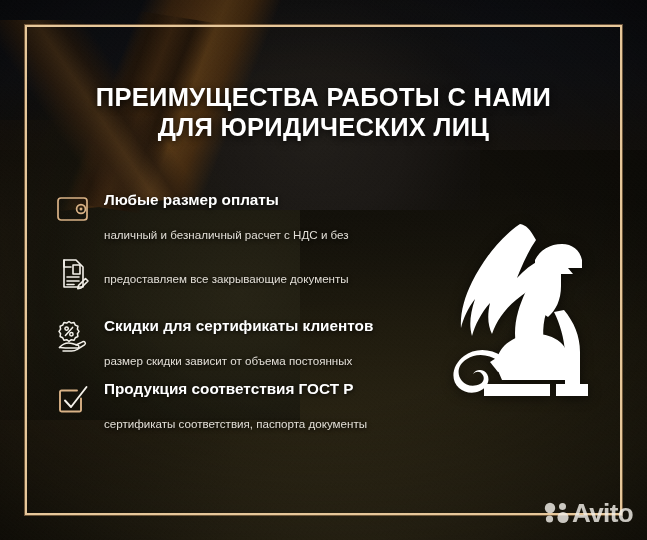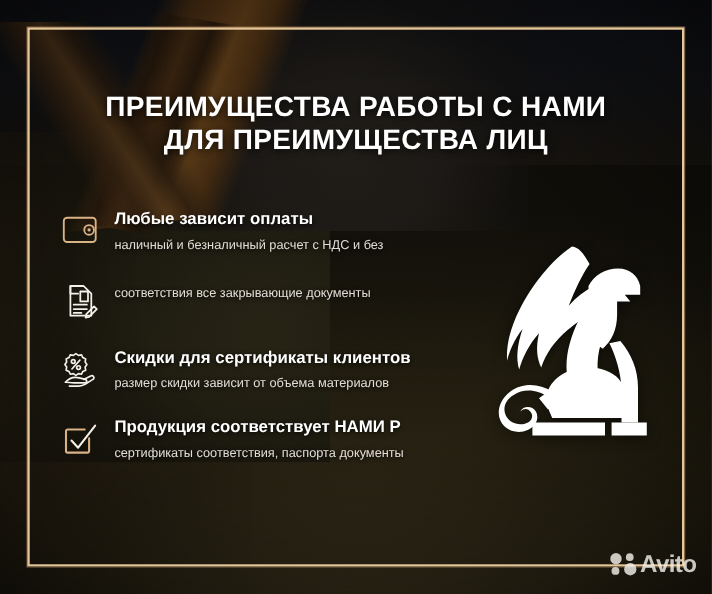--- a/index.html
+++ b/index.html
@@ -6,21 +6,21 @@
     margin: 0;
     padding: 0;
     background: #000;
   }
   #stage {
     position: relative;
     width: 647px;
     height: 540px;
     overflow: hidden;
     font-family: "Liberation Sans", sans-serif;
-    background: #be185d;
+    background: #1d4ed8;
   }
 
   
   .bg-layer { position: absolute; inset: 0; }
 
   
   .bg-sky {
     background: linear-gradient(180deg,
        #13161f 0%, #161a23 16%, #1a1c22 28%, #1d1c1c 38%, #201c17 46%, #241f16 54%);
     height: 300px;
@@ -130,21 +130,21 @@
     font-size: 15.3px;
     font-weight: bold;
     line-height: 19px;
     text-shadow: 0 1px 4px rgba(0,0,0,.8);
     white-space: nowrap;
   }
   .feat-sub {
     color: #e2ded6;
     font-size: 11.6px;
     line-height: 16px;
-    margin-top: 6px;
+    margin-top: 18px;
     text-shadow: 0 1px 4px rgba(0,0,0,.85);
     white-space: nowrap;
   }
 
   
   .griffin {
     position: absolute;
     left: 428px; top: 216px;
     width: 164px; height: 186px;
     filter: drop-shadow(0 2px 6px rgba(0,0,0,.55));
@@ -154,21 +154,21 @@
   .avito {
     position: absolute;
     right: 14px; bottom: 14px;
     display: flex;
     align-items: center;
     opacity: .82;
   }
   .avito-dots { width: 26px; height: 22px; margin-right: 3px; }
   .avito-word {
     color: #f2efe9;
-    font-size: 22px;
+    font-size: 26px;
     font-weight: bold;
     letter-spacing: -0.6px;
     line-height: 26px;
   }
 </style>
 </head>
 <body>
 
 <div id="stage">
 
@@ -181,84 +181,84 @@
   <div class="bg-layer exc-arm2"></div>
   <div class="bg-layer beam-left"></div>
   <div class="bg-layer bg-shade"></div>
   <div class="bg-layer bg-vignette"></div>
   <div class="bg-layer bg-grain"></div>
 
   <div class="frame"></div>
 
   <div class="headline">
     <span>ПРЕИМУЩЕСТВА РАБОТЫ С НАМИ</span>
-    <span class="l2">ДЛЯ ПРЕИМУЩЕСТВА ЛИЦ</span>
+    <span class="l2">ДЛЯ ЮРИДИЧЕСКИХ ЛИЦ</span>
   </div>
 
   <div class="features">
 
     <div class="feature">
       <div class="feat-icon">
         <svg width="34" height="30" viewBox="0 0 34 30" fill="none" stroke="#d9b286" stroke-width="1.7">
           <rect x="2" y="4" width="29" height="22" rx="3"></rect>
           <path d="M2 9 H31" stroke-width="0"></path>
           <circle cx="25" cy="15" r="4.4"></circle>
           <circle cx="25" cy="15" r="1.5" fill="#d9b286" stroke="none"></circle>
         </svg>
       </div>
       <div class="feat-text">
-        <div class="feat-title">Любые зависит оплаты</div>
+        <div class="feat-title">Любые размер оплаты</div>
         <div class="feat-sub">наличный и безналичный расчет с НДС и без</div>
       </div>
     </div>
 
     <div class="feature">
       <div class="feat-icon">
         <svg width="34" height="34" viewBox="0 0 34 34" fill="none" stroke="#f4f1ea" stroke-width="1.6" stroke-linejoin="round" stroke-linecap="round">
           <path d="M8 3 H20 L27 10 V30 H8 Z"></path>
           <path d="M8 3 L8 10 H15"></path>
           <rect x="17" y="8" width="7" height="9"></rect>
           <path d="M11 20 H23"></path>
           <path d="M11 24 H23"></path>
           <path d="M11 27.5 H18"></path>
           <path d="M22.5 28.5 L29.5 21.5 L32 24 L25 31 L21.8 31.7 Z"></path>
         </svg>
       </div>
       <div class="feat-text">
-        <div class="feat-sub">соответствия все закрывающие документы</div>
+        <div class="feat-sub">предоставляем все закрывающие документы</div>
       </div>
     </div>
 
     <div class="feature">
       <div class="feat-icon">
         <svg width="34" height="32" viewBox="0 0 34 32" fill="none" stroke="#f4f1ea" stroke-width="1.5" stroke-linejoin="round" stroke-linecap="round">
           <path d="M13 1.5 l2.3 1.6 2.8-.5 1.2 2.5 2.6 1.2-.5 2.8 1.6 2.3-1.6 2.3.5 2.8-2.6 1.2-1.2 2.5-2.8-.5-2.3 1.6-2.3-1.6-2.8.5-1.2-2.5-2.6-1.2.5-2.8L3 11.4l1.6-2.3-.5-2.8 2.6-1.2 1.2-2.5 2.8.5z"></path>
           <circle cx="10.6" cy="8.6" r="1.7"></circle>
           <circle cx="15.4" cy="14.2" r="1.7"></circle>
           <path d="M16.6 7.4 L9.4 15.4"></path>
           <path d="M3.5 27.5 C7 23.5 12 22.5 16 23.5 l5.5 1.4"></path>
           <path d="M21.5 24.9 c1.8.5 2.2 3.1-.4 3.1 H11 c-3 0-5.2-.6-7.5-.5"></path>
           <path d="M20 25 l6.5-3.2 c2.2-1 4 1.6 2 3.1 L21 29.5 c-1.6 1.2-3.4 1.5-5.4 1.5 H7"></path>
         </svg>
       </div>
       <div class="feat-text">
         <div class="feat-title">Скидки для сертификаты клиентов</div>
-        <div class="feat-sub">размер скидки зависит от объема материалов</div>
+        <div class="feat-sub">размер скидки зависит от объема постоянных</div>
       </div>
     </div>
 
     <div class="feature">
       <div class="feat-icon">
         <svg width="34" height="32" viewBox="0 0 34 32" fill="none" stroke="#d9b286" stroke-width="1.9" stroke-linejoin="round" stroke-linecap="round">
           <path d="M25 15.5 V27 a1.5 1.5 0 0 1 -1.5 1.5 H5.5 A1.5 1.5 0 0 1 4 27 V9 a1.5 1.5 0 0 1 1.5 -1.5 H21"></path>
           <path d="M9 17.5 L15 24 L30.5 4" stroke="#f4f1ea"></path>
         </svg>
       </div>
       <div class="feat-text">
-        <div class="feat-title">Продукция соответствует НАМИ Р</div>
+        <div class="feat-title">Продукция соответствия ГОСТ Р</div>
         <div class="feat-sub">сертификаты соответствия, паспорта документы</div>
       </div>
     </div>
 
   </div>
 
   <div class="griffin">
     <svg width="164" height="186" viewBox="0 0 164 186" fill="#ffffff">
 
       <path d="M92 8 C74 20 56 42 44 66 C36 82 32 98 33 112 C35 103 40 92 47 83

